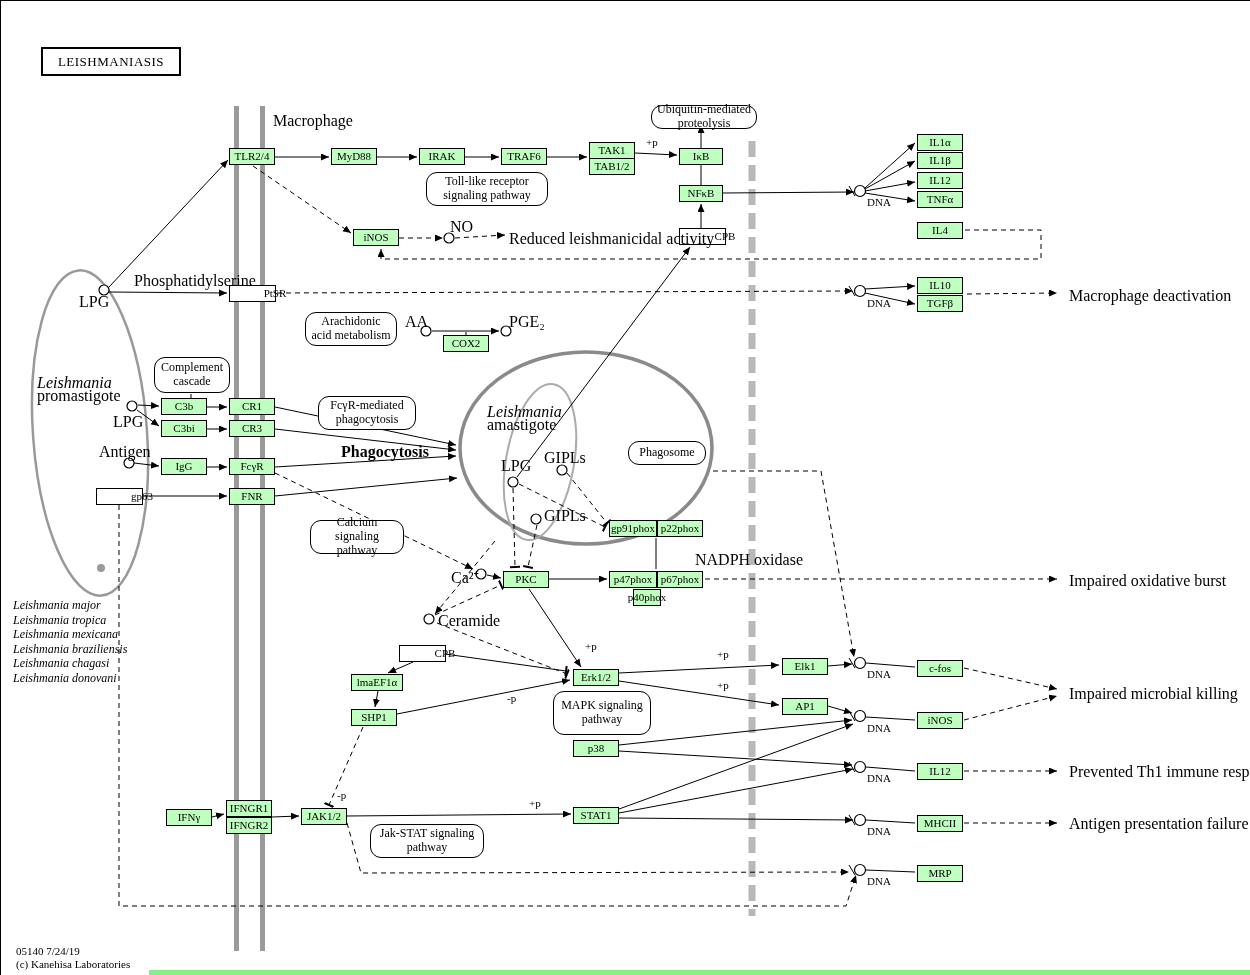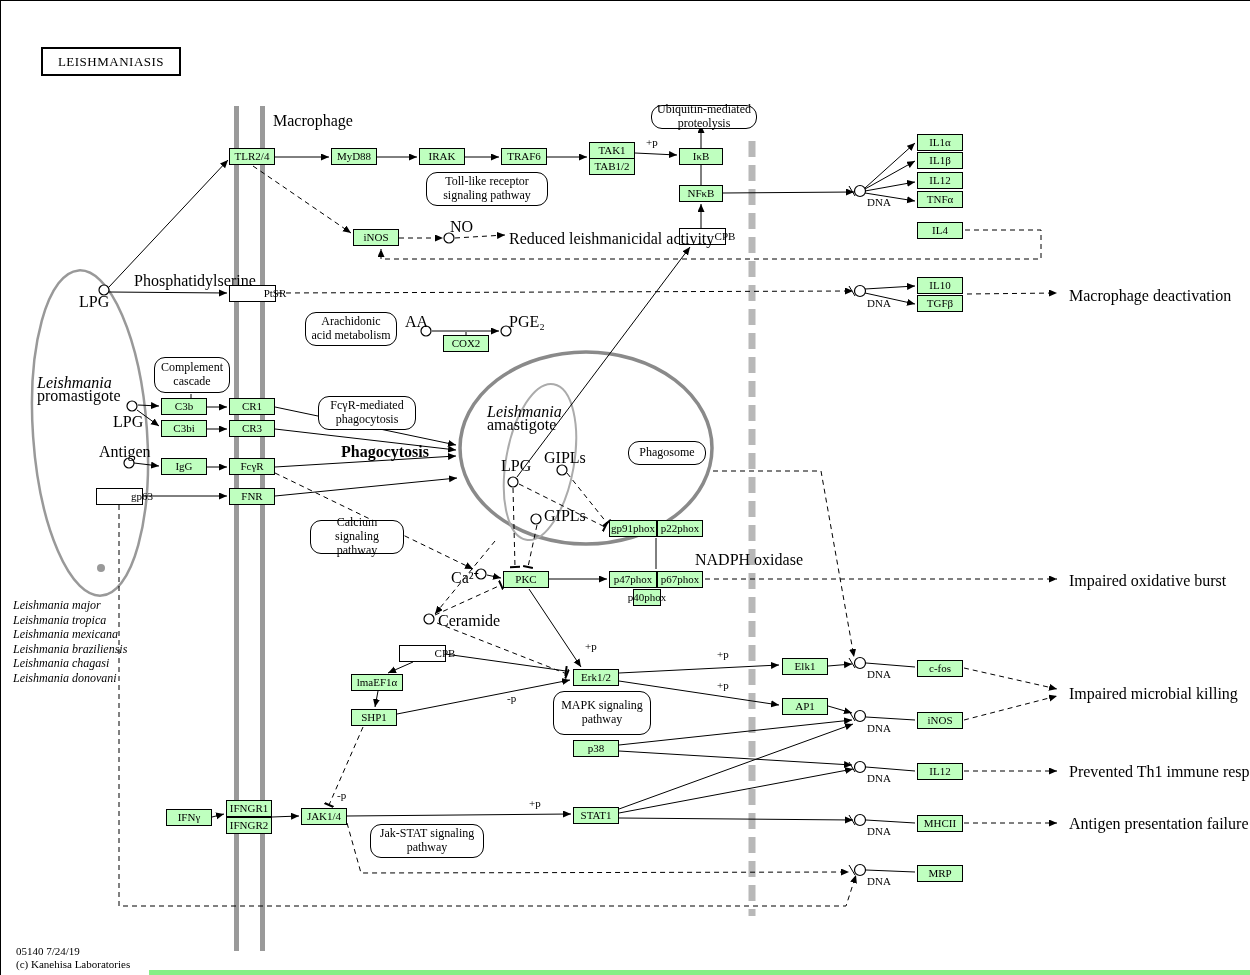--- a/index.html
+++ b/index.html
@@ -223,21 +223,21 @@
   <div class="gene" style="left:916px;top:711px">iNOS</div>
   <div class="gene" style="left:572px;top:739px">p38</div>
   <div class="gene" style="left:916px;top:762px">IL12</div>
   <div class="gene" style="left:572px;top:806px">STAT1</div>
   <div class="gene" style="left:916px;top:814px">MHCII</div>
   <div class="gene" style="left:916px;top:864px">MRP</div>
 
   <div class="gene" style="left:165px;top:808px">IFNγ</div>
   <div class="gene" style="left:225px;top:799px">IFNGR1</div>
   <div class="gene" style="left:225px;top:816px">IFNGR2</div>
-  <div class="gene" style="left:300px;top:807px">JAK1/4</div>
+  <div class="gene" style="left:300px;top:807px">JAK1/2</div>
 
   <div class="plabel" style="left:650px;top:104px;width:106px;height:24px">Ubiquitin-mediated proteolysis</div>
   <div class="plabel" style="left:425px;top:171px;width:122px;height:34px">Toll-like receptor signaling pathway</div>
   <div class="plabel" style="left:304px;top:311px;width:92px;height:34px">Arachidonic acid metabolism</div>
   <div class="plabel" style="left:153px;top:356px;width:76px;height:36px">Complement cascade</div>
   <div class="plabel" style="left:317px;top:395px;width:98px;height:34px">FcγR-mediated phagocytosis</div>
   <div class="plabel" style="left:627px;top:440px;width:78px;height:24px">Phagosome</div>
   <div class="plabel" style="left:309px;top:519px;width:94px;height:34px">Calcium signaling pathway</div>
   <div class="plabel" style="left:552px;top:690px;width:98px;height:44px">MAPK signaling pathway</div>
   <div class="plabel" style="left:369px;top:823px;width:114px;height:34px">Jak-STAT signaling pathway</div>

